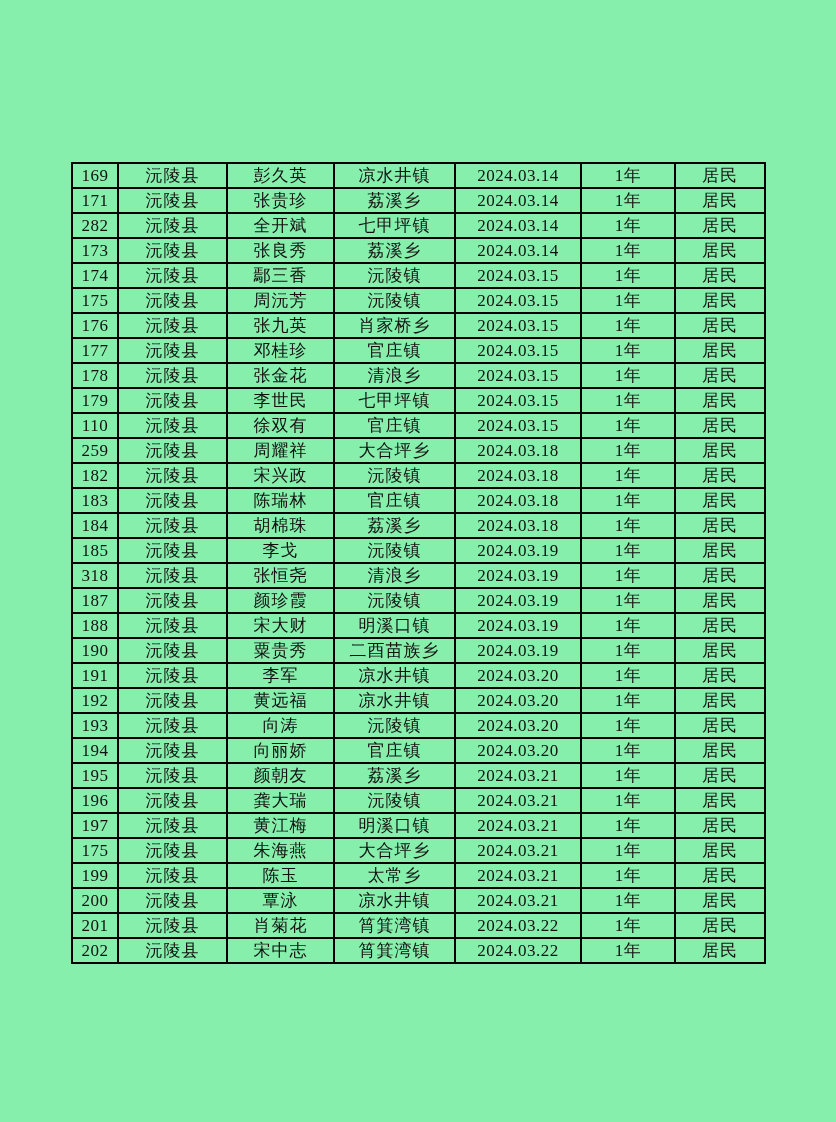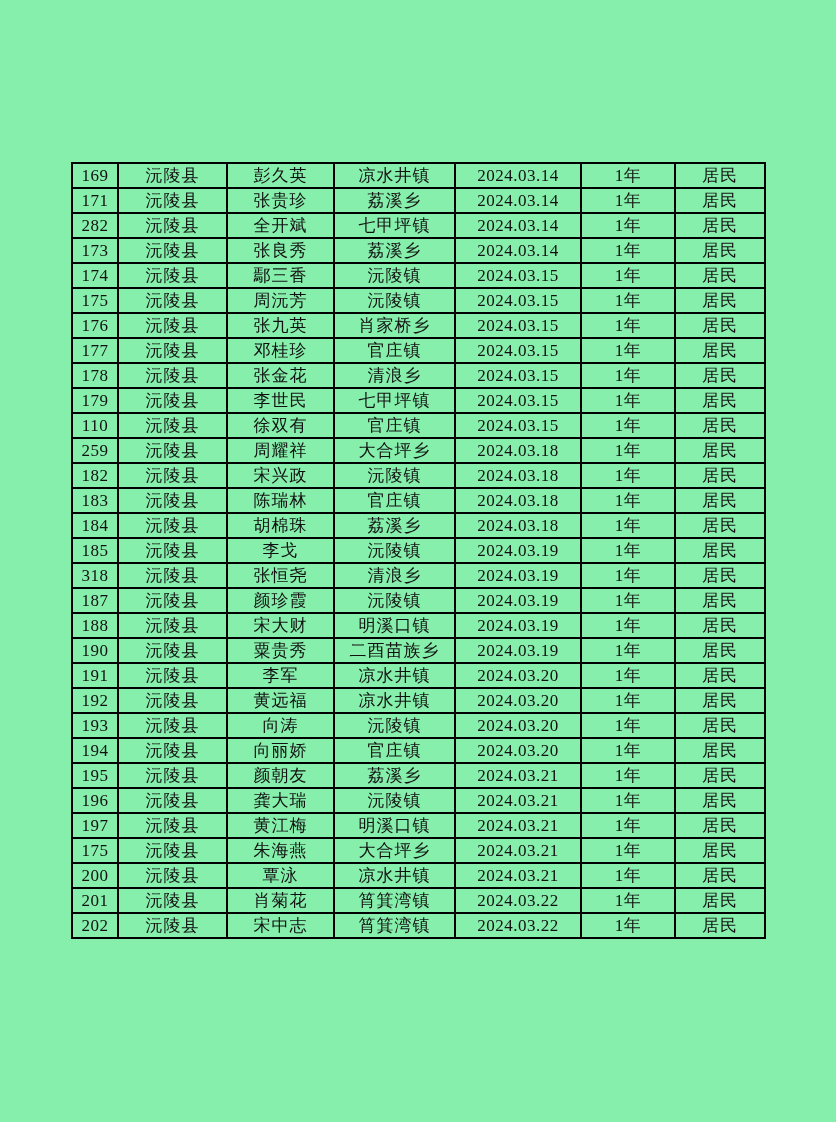--- a/index.html
+++ b/index.html
@@ -304,20 +304,29 @@
         <tr>
           <td class="cell-no">175</td>
           <td class="cell-county">沅陵县</td>
           <td class="cell-name">朱海燕</td>
           <td class="cell-town">大合坪乡</td>
           <td class="cell-date">2024.03.21</td>
           <td class="cell-term">1年</td>
           <td class="cell-category">居民</td>
         </tr>
         <tr>
+          <td class="cell-no">199</td>
+          <td class="cell-county">沅陵县</td>
+          <td class="cell-name">陈玉</td>
+          <td class="cell-town">太常乡</td>
+          <td class="cell-date">2024.03.21</td>
+          <td class="cell-term">1年</td>
+          <td class="cell-category">居民</td>
+        </tr>
+        <tr>
           <td class="cell-no">200</td>
           <td class="cell-county">沅陵县</td>
           <td class="cell-name">覃泳</td>
           <td class="cell-town">凉水井镇</td>
           <td class="cell-date">2024.03.21</td>
           <td class="cell-term">1年</td>
           <td class="cell-category">居民</td>
         </tr>
         <tr>
           <td class="cell-no">201</td>

